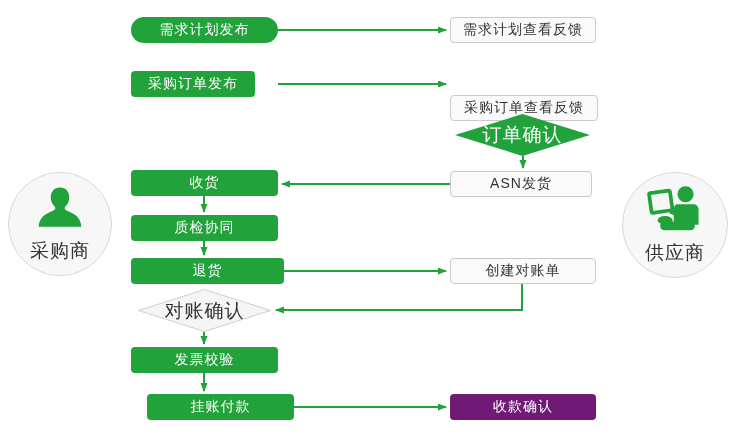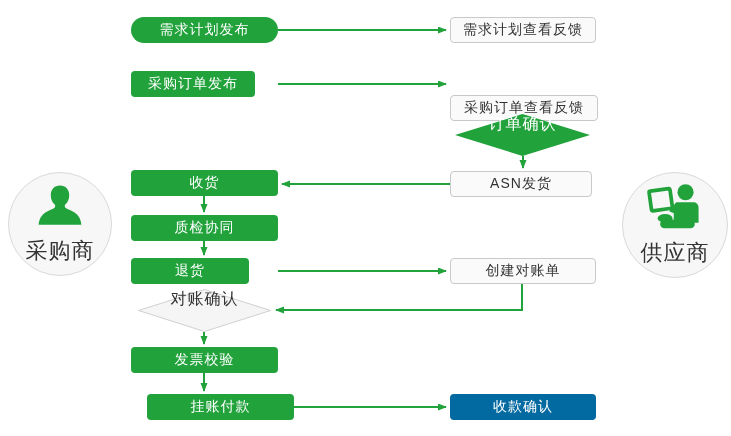--- a/index.html
+++ b/index.html
@@ -7,35 +7,35 @@
     position:relative;width:731px;height:436px;background:#ffffff;
     font-family:"Liberation Sans","DejaVu Sans",sans-serif;overflow:hidden;
   }
   .lines{position:absolute;left:0;top:0;width:731px;height:436px;}
   .node{
     position:absolute;display:flex;align-items:center;justify-content:center;
     font-size:14px;box-sizing:border-box;border-radius:4px;letter-spacing:1px;
   }
   .node.green{background:#21a23b;color:#ffffff;}
   .node.white{background:#fafafa;color:#333333;border:1px solid #c9c9c9;}
-  .node.red{background:#0369a1;color:#ffffff;}
+  .node.red{background:#701a75;color:#ffffff;}
   .diamond{
-    position:absolute;display:flex;justify-content:center;
-    font-size:16px;letter-spacing:1px;
+    position:absolute;display:flex;align-items:center;justify-content:center;
+    font-size:19px;letter-spacing:1px;
   }
   .diamond svg{position:absolute;left:0;top:0;}
   .diamond span{position:relative;z-index:2;}
   .diamond.green span{color:#ffffff;}
   .diamond.gray span{color:#333333;}
   .actor{
     position:absolute;width:104px;height:104px;border-radius:50%;
     background:#f7f7f7;border:1px solid #d9d9d9;box-sizing:border-box;
     display:flex;flex-direction:column;align-items:center;justify-content:center;
   }
-  .actor .label{font-size:22px;color:#333333;margin-top:2px;letter-spacing:1px;}
+  .actor .label{font-size:19px;color:#333333;margin-top:2px;letter-spacing:1px;}
   .actor .icon{line-height:0;}
 </style>
 </head>
 <body>
 
 <div class="canvas">
 
   <svg class="lines" viewBox="0 0 731 436" xmlns="http://www.w3.org/2000/svg">
     <defs>
       <marker id="ah" markerUnits="userSpaceOnUse" markerWidth="9" markerHeight="8" refX="8" refY="3.5" orient="auto">
@@ -86,21 +86,21 @@
   </div>
 
   <div class="node green" style="left:131px;top:17px;width:147px;height:26px;border-radius:13px;">需求计划发布</div>
 
   <div class="node green" style="left:131px;top:71px;width:124px;height:26px;">采购订单发布</div>
 
   <div class="node green" style="left:131px;top:170px;width:147px;height:26px;">收货</div>
 
   <div class="node green" style="left:131px;top:215px;width:147px;height:26px;">质检协同</div>
 
-  <div class="node green" style="left:131px;top:258px;width:118px;height:26px;">退货</div>
+  <div class="node green" style="left:131px;top:258px;width:153px;height:26px;">退货</div>
 
   <div class="diamond gray" style="left:138px;top:289px;width:133px;height:43px;">
     <svg width="133" height="43" viewBox="0 0 133 43">
       <polygon points="66.5,0.5 132.5,21.5 66.5,42.5 0.5,21.5" fill="#f5f5f5" stroke="#cfcfcf" stroke-width="1"></polygon>
     </svg>
     <span>对账确认</span>
   </div>
 
   <div class="node green" style="left:131px;top:347px;width:147px;height:26px;">发票校验</div>
 

